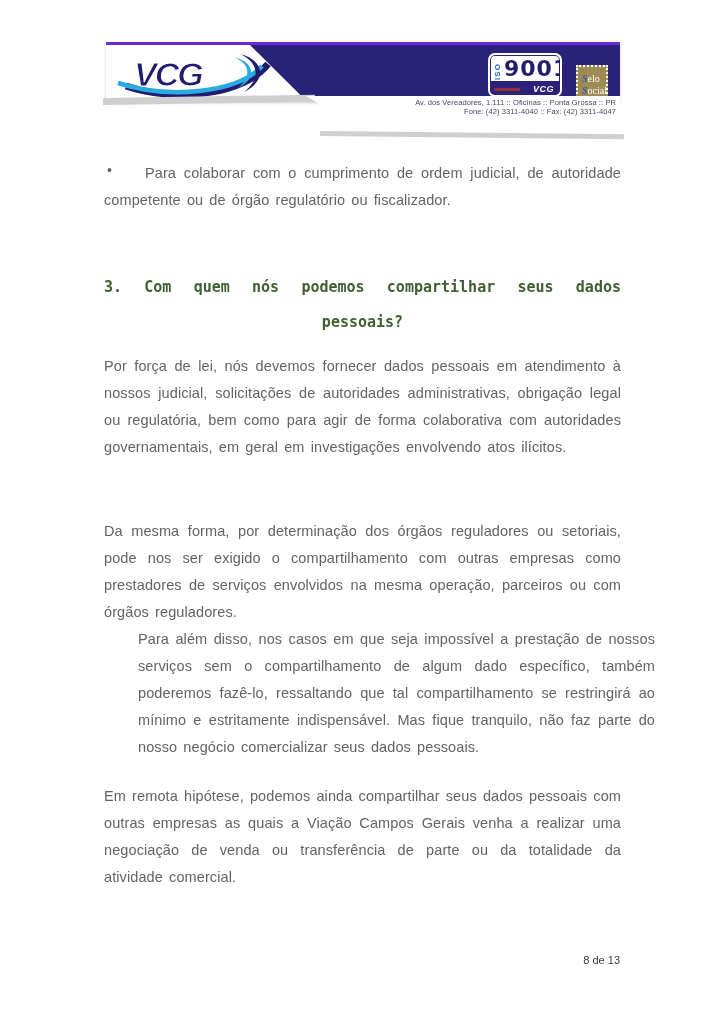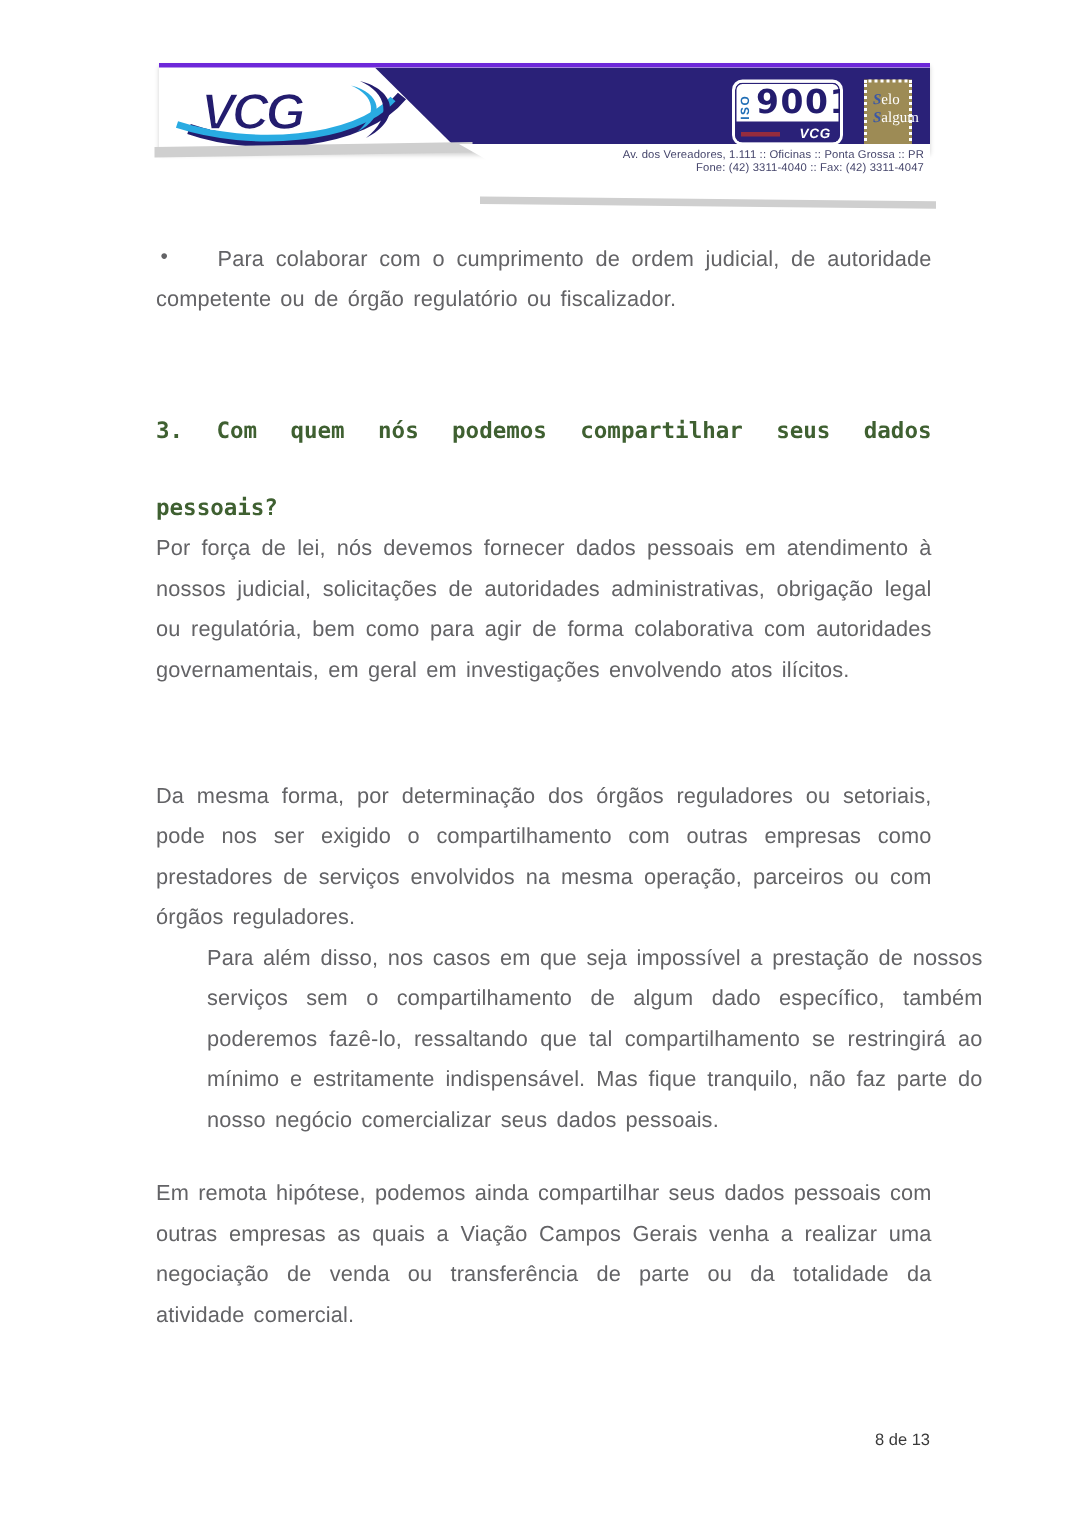--- a/index.html
+++ b/index.html
@@ -57,41 +57,41 @@
     position:absolute;left:0;right:0;bottom:0;height:14px;background:#2a2178;
   }
   .iso-brand{
     position:absolute;right:6px;bottom:1px;font-size:9px;font-style:italic;font-weight:bold;
     color:#ffffff;letter-spacing:0.5px;
   }
   .iso-dots{position:absolute;left:4px;bottom:4px;width:26px;height:3px;background:#b03030;opacity:0.8;}
 
   
   .selo-badge{
-    position:absolute;right:12px;top:8px;width:32px;height:48px;background:#9d8b55;
+    position:absolute;right:12px;top:20px;width:32px;height:48px;background:#9d8b55;
     border:2px dotted #ffffff;box-sizing:border-box;padding:6px 0 0 4px;
   }
   .selo-line{font-size:10px;line-height:12px;color:#ffffff;font-family:"Liberation Serif", serif;}
   .selo-initial{color:#3a57a7;font-style:italic;font-weight:bold;}
 
   
   .content{position:absolute;left:104px;width:517px;color:#636366;}
   .bullet-block{top:160px;position:absolute;}
   .bullet-glyph{position:absolute;left:3px;top:2px;font-size:14px;color:#636366;}
   .bullet-text{
     font-size:14.5px;line-height:27px;text-align:justify;text-indent:41px;
     word-spacing:2px;letter-spacing:0.1px;
   }
   .section-heading{
     position:absolute;top:270px;width:517px;
     font-family:"DejaVu Sans Mono", monospace;font-weight:bold;font-size:15px;
     color:#3f6031;line-height:35px;
   }
   .heading-l1{text-align:justify;text-align-last:justify;}
-  .heading-l2{text-align:left;margin-top:16px;}
+  .heading-l2{text-align:center;}
   .para{
     position:absolute;width:517px;font-size:14.5px;line-height:27px;text-align:justify;
     word-spacing:2px;letter-spacing:0.1px;
   }
   .para-1{top:353px;}
   .para-2{top:518px;}
   .para-3{top:626px;margin-left:34px;}
   .para-4{top:783px;}
 
   .footer-page{
@@ -122,21 +122,21 @@
         <span class="iso-vert">ISO</span>
         <span class="iso-num">9001</span>
         <div class="iso-bottom">
           <span class="iso-dots"></span>
           <span class="iso-brand">VCG</span>
         </div>
       </div>
 
       <div class="selo-badge">
         <div class="selo-line"><span class="selo-initial">S</span><span>elo</span></div>
-        <div class="selo-line"><span class="selo-initial">S</span><span>algum</span></div>
+        <div class="selo-line"><span class="selo-initial">S</span><span>ocial</span></div>
       </div>
     </div>
 
     <div class="shadow-left"></div>
     <div class="addr-shadow"></div>
 
     <div class="addr-strip">
       <div class="addr-line">Av. dos Vereadores, 1.111 :: Oficinas :: Ponta Grossa :: PR</div>
       <div class="addr-line">Fone: (42) 3311-4040 :: Fax: (42) 3311-4047</div>
     </div>

